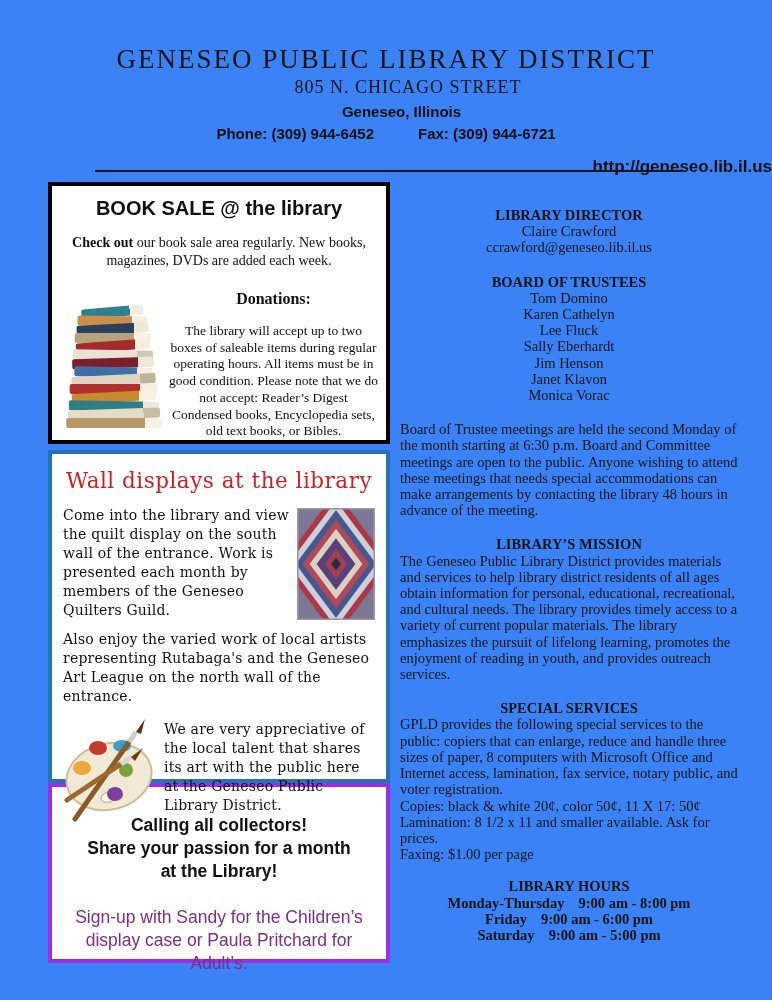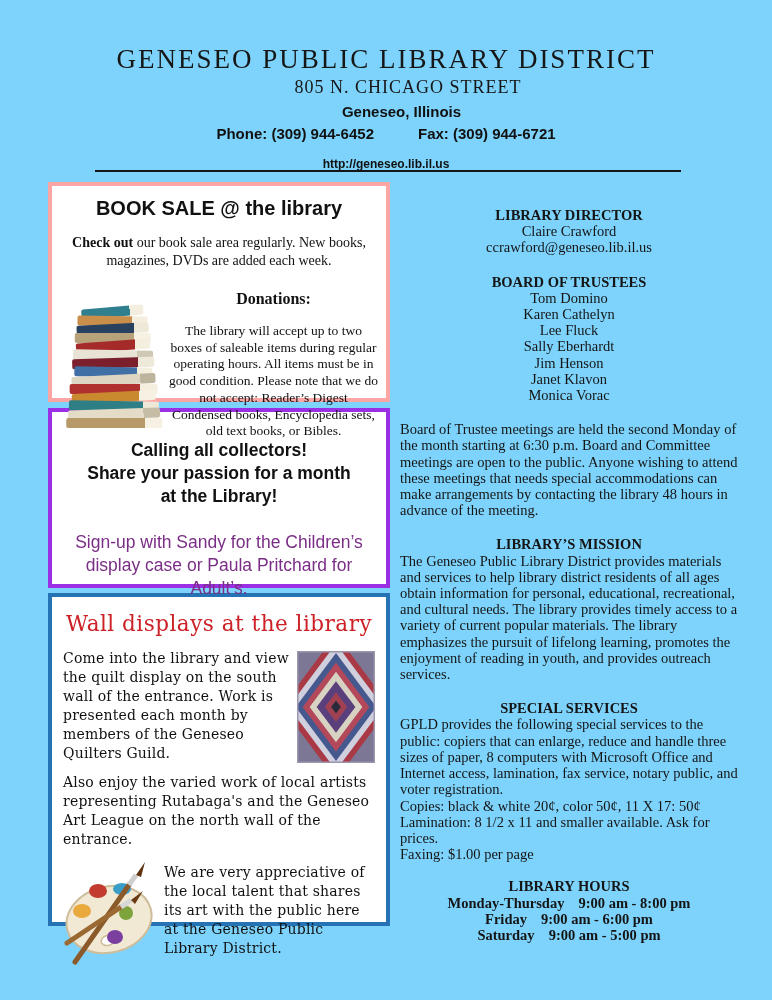--- a/index.html
+++ b/index.html
@@ -1,33 +1,33 @@
 <!DOCTYPE html>
 <html><head>
 <meta charset="utf-8">
 <style>
   html,body{margin:0;padding:0;background:#ffffff;}
-  .page{position:relative;width:772px;height:1000px;background:#7dd3fc;overflow:hidden;
+  .page{position:relative;width:772px;height:1000px;background:#3b82f6;overflow:hidden;
         font-family:"Liberation Serif",serif;color:#111;}
 
   
   .masthead{position:absolute;top:44px;left:0;width:772px;text-align:center;}
   .h-title{font-family:"Liberation Serif",serif;font-size:27px;letter-spacing:2px;
            font-weight:400;color:#161616;transform:scaleY(1.05);}
   .h-addr{font-size:18px;letter-spacing:1px;margin-top:2px;color:#161616;padding-left:44px;}
   .h-city{font-family:"Liberation Sans",sans-serif;font-weight:bold;font-size:15px;margin-top:5px;padding-left:31px;}
   .h-phoneline{font-family:"Liberation Sans",sans-serif;font-weight:bold;font-size:15px;margin-top:5px;}
   .h-phoneline .ph{margin-right:44px;}
-  .h-url{font-family:"Liberation Sans",sans-serif;font-weight:bold;font-size:12px;margin-top:15px;}
+  .h-url{font-family:"Liberation Sans",sans-serif;font-weight:bold;font-size:17px;margin-top:15px;text-align:right;}
   .rule{position:absolute;left:95px;top:170px;width:586px;height:2px;background:#161616;}
 
   
   .leftcol{position:absolute;left:48px;top:182px;width:342px;}
   .box{box-sizing:border-box;background:#fff;}
-  .box-red{border:4px solid #fca5a5;height:220px;margin-bottom:6px;padding:4px 8px;}
+  .box-red{border:4px solid #000000;height:262px;margin-bottom:6px;padding:4px 8px;}
   .box-purple{border:4px solid #9a2fe3;height:180px;margin-bottom:5px;text-align:center;
               font-family:"Liberation Sans",sans-serif;}
   .box-blue{border:4px solid #2573b5;height:333px;padding:6px 11px;
             font-family:"DejaVu Serif",serif;}
 
   .bs-title{font-family:"Liberation Sans",sans-serif;font-weight:bold;font-size:20px;
             text-align:center;margin-top:7px;}
   .bs-intro{font-size:14px;text-align:center;margin:14px 0 8px 0;line-height:1.25;}
   .bs-row{display:flex;margin-top:4px;}
   .donations{flex:1;text-align:center;padding-left:4px;}
@@ -113,29 +113,20 @@
           <div class="book"></div>
           <div class="book"></div>
           <div class="book"></div>
           <div class="book"></div>
         </div>
         <div class="donations">
           <div class="don-h">Donations:</div>
           <div class="don-t">The library will accept up to two boxes of saleable items during regular operating hours. All items must be in good condition. Please note that we do not accept: Reader’s Digest Condensed books, Encyclopedia sets, old text books, or Bibles.</div>
         </div>
       </div>
-    </div>
-
-    <div class="box box-purple">
-      <div class="col-head">
-        <div>Calling all collectors!</div>
-        <div>Share your passion for a month</div>
-        <div>at the Library!</div>
-      </div>
-      <div class="signup">Sign-up with Sandy for the Children’s display case or Paula Pritchard for Adult’s.</div>
     </div>
 
     <div class="box box-blue">
       <div class="wd-title">Wall displays at the library</div>
       <div class="wd-body">
         <svg class="quilt" viewBox="0 0 78 112" xmlns="http://www.w3.org/2000/svg">
           <rect width="78" height="112" fill="#7d7796"></rect>
           <path d="M39 -11 L89 56 L39 123 L-11 56 Z" fill="none" stroke="#a93a45" stroke-width="7"></path>
           <path d="M39 -1.5 L82 56 L39 113.5 L-4 56 Z" fill="none" stroke="#cfcfdd" stroke-width="7"></path>
           <path d="M39 7.9 L75 56 L39 104.1 L3 56 Z" fill="none" stroke="#46598f" stroke-width="7"></path>
@@ -162,20 +153,29 @@
             <line x1="66" y1="26" x2="73" y2="16" stroke="#cfcfcf" stroke-width="5" stroke-linecap="butt"></line>
             <path d="M73 16 L82 3 L78 18 Z" fill="#5f3310"></path>
             <line x1="4" y1="84" x2="58" y2="48" stroke="#9b6a33" stroke-width="5" stroke-linecap="round"></line>
             <line x1="58" y1="48" x2="68" y2="41" stroke="#d8d8d8" stroke-width="5"></line>
             <path d="M68 41 L80 32 L72 45 Z" fill="#6b3a12"></path>
           </svg>
           <div class="wd-p3">We are very appreciative of the local talent that shares its art with the public here at the Geneseo Public Library District.</div>
         </div>
       </div>
     </div>
+
+    <div class="box box-purple">
+      <div class="col-head">
+        <div>Calling all collectors!</div>
+        <div>Share your passion for a month</div>
+        <div>at the Library!</div>
+      </div>
+      <div class="signup">Sign-up with Sandy for the Children’s display case or Paula Pritchard for Adult’s.</div>
+    </div>
   </div>
 
   <div class="rightcol">
     <div class="r-center r-head">LIBRARY DIRECTOR</div>
     <div class="r-center">Claire Crawford</div>
     <div class="r-center">ccrawford@geneseo.lib.il.us</div>
 
     <div class="r-center r-head r-gap18">BOARD OF TRUSTEES</div>
     <div class="r-center">
       <span class="trustee">Tom Domino</span>

